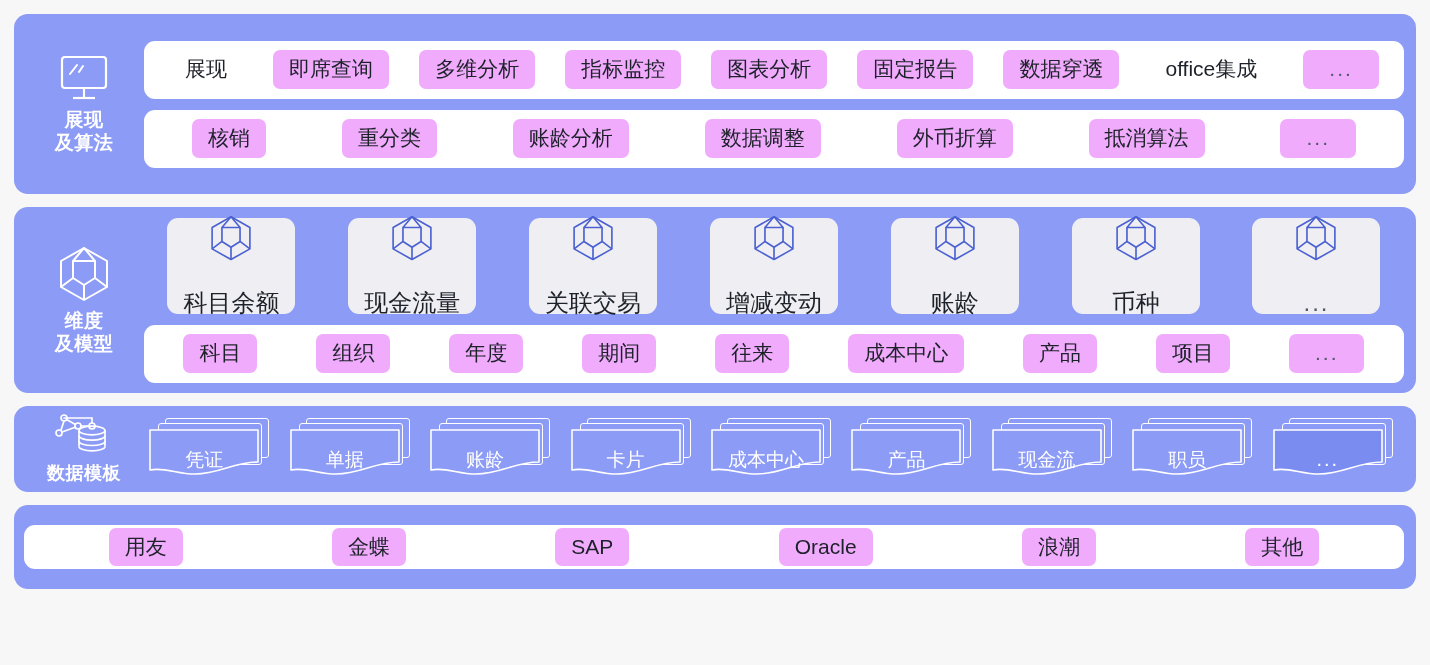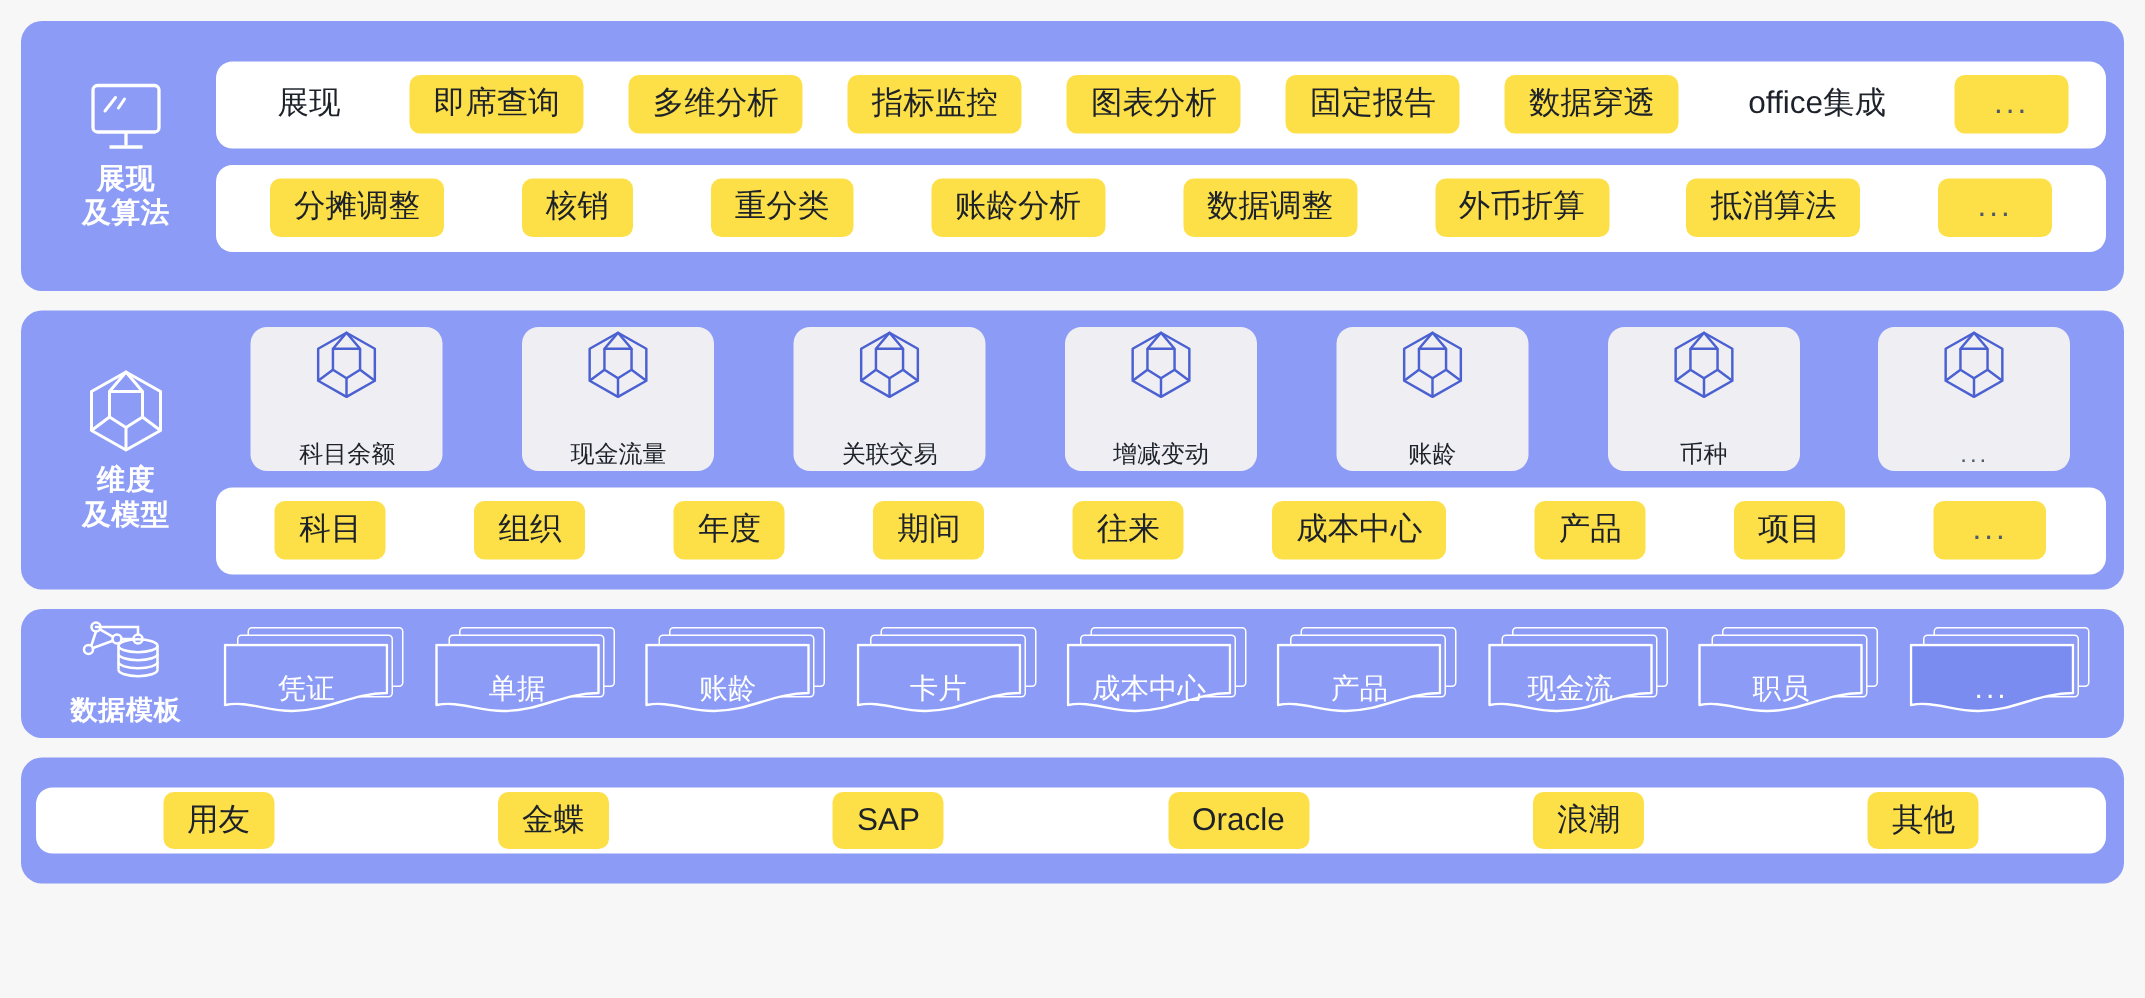--- a/index.html
+++ b/index.html
@@ -61,21 +61,21 @@
     display: flex;
     align-items: center;
     justify-content: space-around;
     padding: 0 10px;
   }
   .chip {
     font-size: 21px;
     color: #1D2129;
     padding: 7px 16px;
     border-radius: 7px;
-    background: #fde047;
+    background: #f0abfc;
     white-space: nowrap;
     line-height: 1.15;
   }
   .chip.plain { background: transparent; }
   .chip.dots { letter-spacing: 2px; color: #4E5969; font-size: 21px; padding: 7px 26px; }
 
   
   .model-row {
     display: flex;
     align-items: center;
@@ -87,21 +87,21 @@
     border-radius: 11px;
     width: 128px;
     height: 96px;
     display: flex;
     flex-direction: column;
     align-items: center;
     justify-content: center;
     gap: 2px;
   }
   .model-card .mc-label {
-    font-size: 16px;
+    font-size: 24px;
     color: #1D2129;
     line-height: 1.1;
     white-space: nowrap;
     margin-top: 24px;
   }
   .model-card .mc-label.dots { letter-spacing: 2px; color: #4E5969; }
 
   
   .tpl-row {
     display: flex;
@@ -172,21 +172,20 @@
         <span class="chip">多维分析</span>
         <span class="chip">指标监控</span>
         <span class="chip">图表分析</span>
         <span class="chip">固定报告</span>
         <span class="chip">数据穿透</span>
         <span class="chip plain">office集成</span>
         <span class="chip dots">...</span>
       </div>
 
       <div class="white-row">
-        <span class="chip">分摊调整</span>
         <span class="chip">核销</span>
         <span class="chip">重分类</span>
         <span class="chip">账龄分析</span>
         <span class="chip">数据调整</span>
         <span class="chip">外币折算</span>
         <span class="chip">抵消算法</span>
         <span class="chip dots">...</span>
       </div>
 
     </div>

